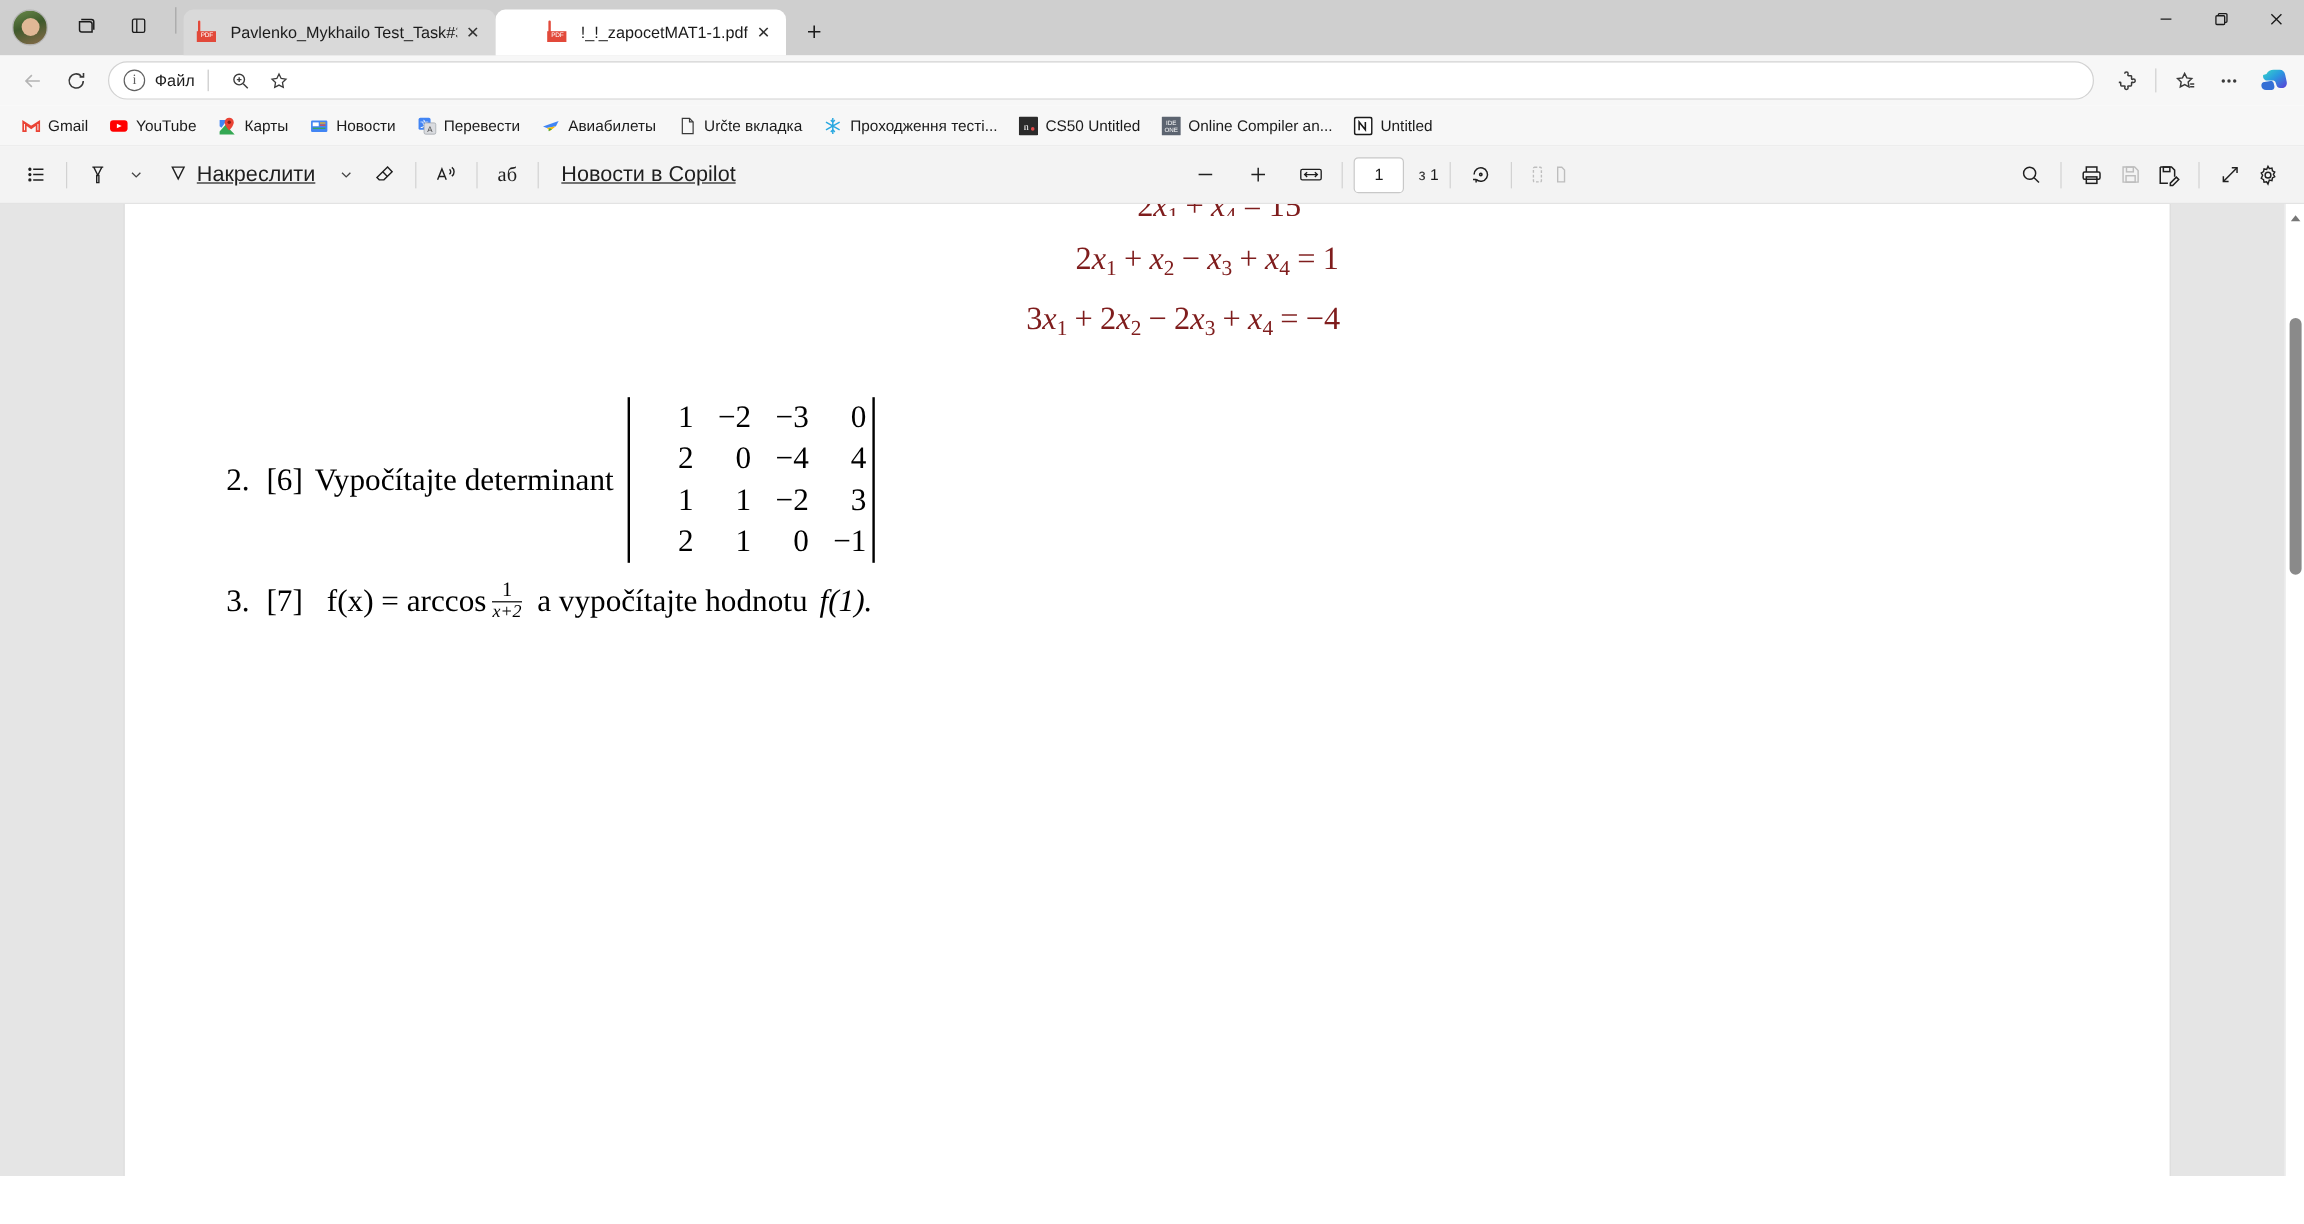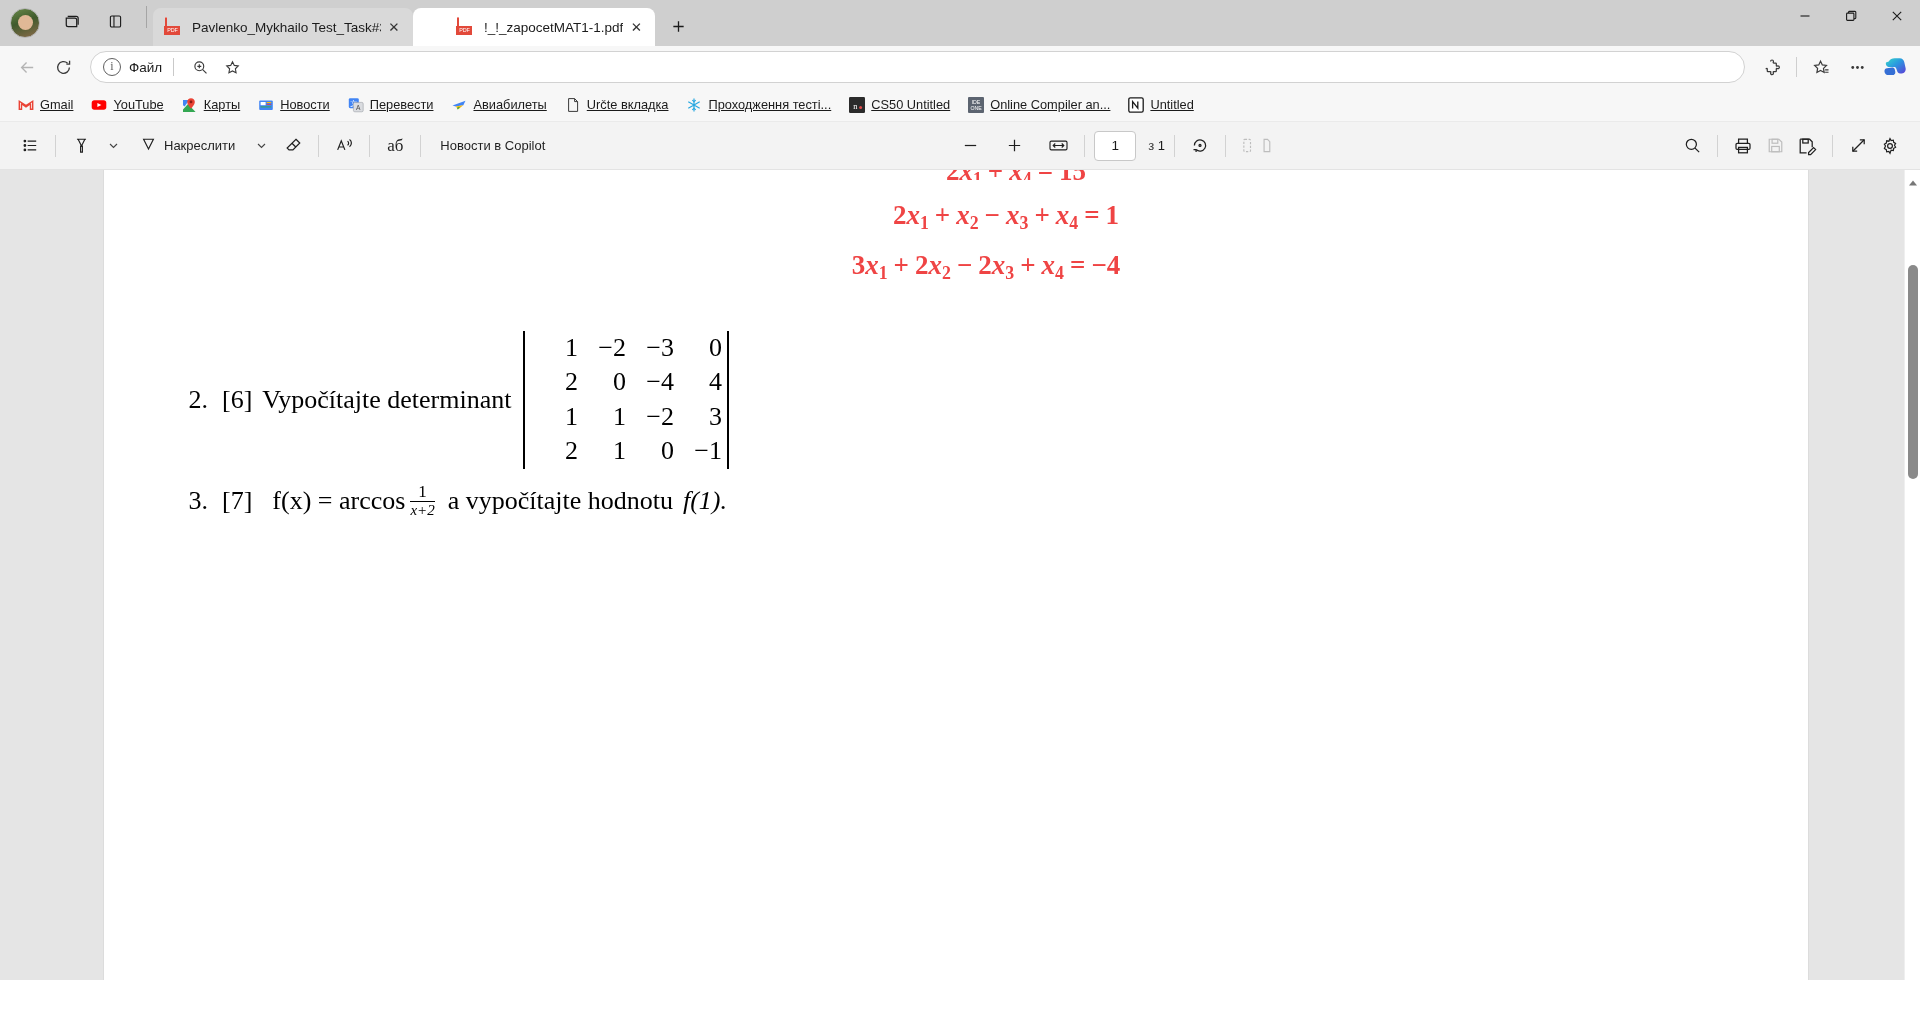--- a/index.html
+++ b/index.html
@@ -139,36 +139,36 @@
 
   
   .bookmarks {
     height: 34px; width:100%; background:#f7f7f7;
     display:flex; align-items:center; padding: 0 10px; gap: 2px;
     border-bottom: 1px solid #eaeaea;
   }
   .bm {
     display:flex; align-items:center; gap:6px;
     height: 26px; padding: 0 8px; border-radius: 5px;
-    font-size: 12.8px; color:#1b1b1b; white-space:nowrap;text-decoration:underline;
+    font-size: 12.8px; color:#1b1b1b; white-space:nowrap;
   }
   .bm-ico { width:16px; height:16px; flex:0 0 16px; position:relative; }
 
   
   .pdfbar {
     height: 48px; width:100%; background:#f3f3f3;
     display:flex; align-items:center; padding: 0 14px;
     border-bottom: 1px solid #e3e3e3;
   }
   .pb-btn {
     height: 32px; min-width: 32px; border-radius: 5px;
     display:flex; align-items:center; justify-content:center;
     color:#1f1f1f; padding: 0 6px; gap:6px;
   }
-  .pb-btn.text { padding: 0 10px; font-size: 13px; }
+  .pb-btn.text { padding: 0 10px; font-size: 18px; text-decoration: underline; }
   .pb-btn.disabled { color:#bdbdbd; }
   .pb-sep { width:1px; height:22px; background:#d2d2d2; margin:0 9px; }
   .pb-spacer { flex: 1 1 auto; }
   .pagebox {
     width: 42px; height: 30px; background:#fff;
     border:1px solid #c8c8c8; border-radius:4px;
     display:flex; align-items:center; justify-content:center;
     font-size: 13.5px; color:#1b1b1b;
   }
   .pagetotal { font-size: 13px; color:#3a3a3a; margin-left: 12px; white-space:nowrap;}
@@ -181,22 +181,21 @@
   }
   .page {
     position: absolute; left: 104px; top: 0;
     width: 1704px; height: 1010px;
     background: #ffffff;
     box-shadow: 0 0 0 1px #dcdcdc;
   }
   .pagewrap { padding: 0 60px; }
   .math {
     font-family: "Liberation Serif", serif;
-    color: #ef4444;
-    font-weight: bold;
+    color: #7f1d1d;
   }
   .eq {
     text-align: center; font-size: 27px; line-height: 1;
     font-family: "Liberation Serif", serif;
   }
   .eq.cut { margin-top: -12px; }
   .v { font-style: italic; }
   .sub { font-size: 0.66em; vertical-align: -0.28em; font-style: normal; }
   .op { padding: 0 6px; }
 

